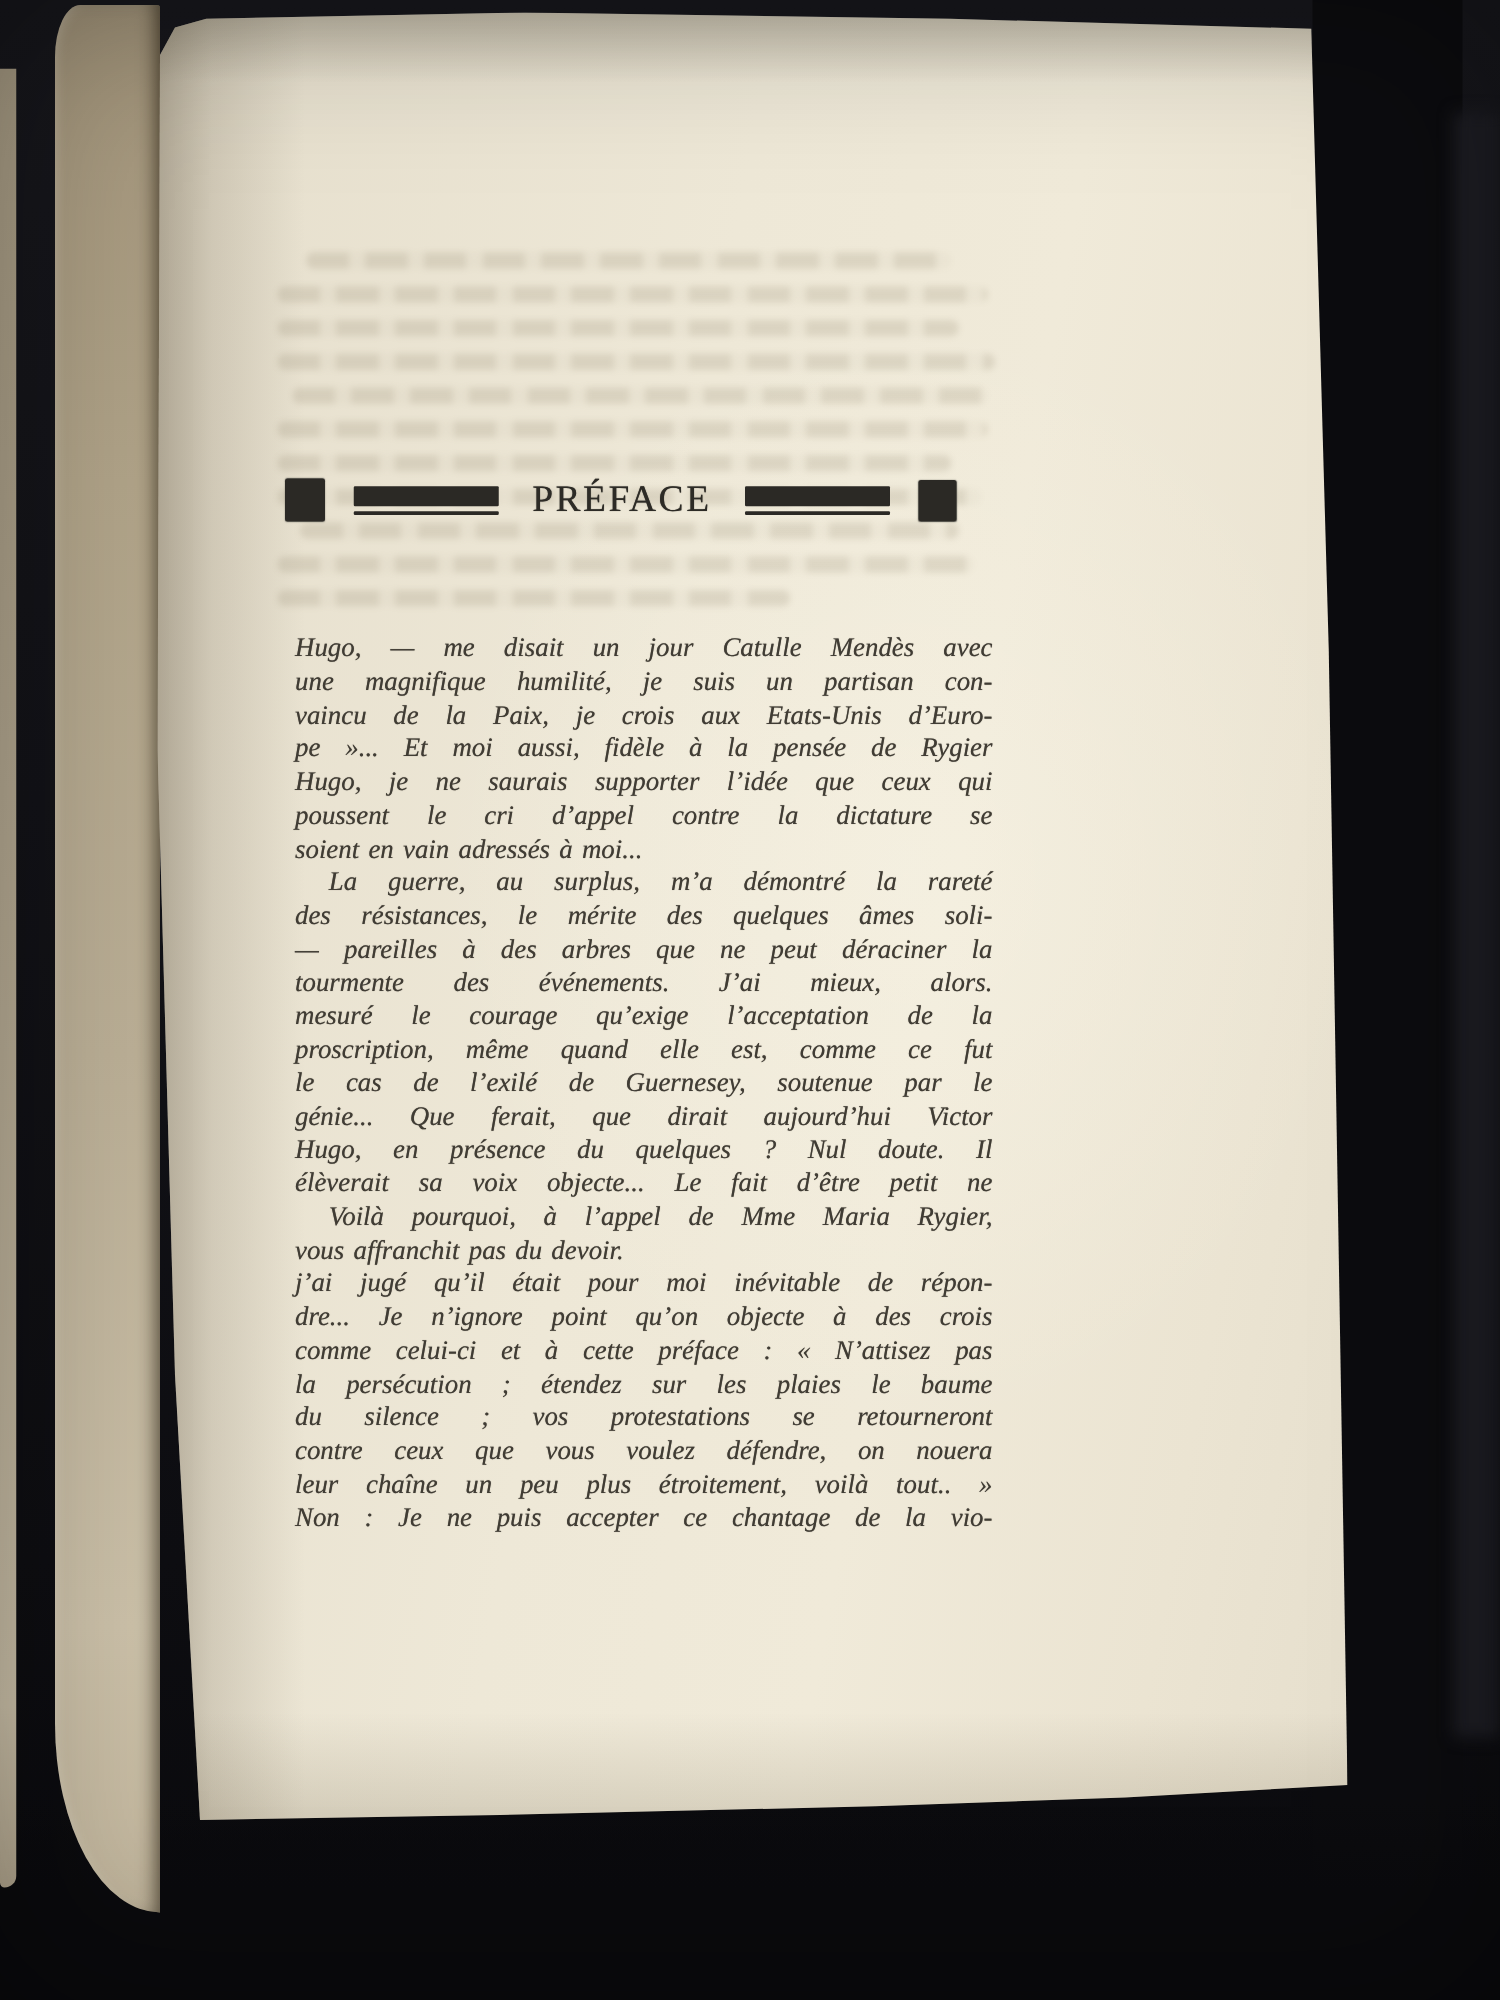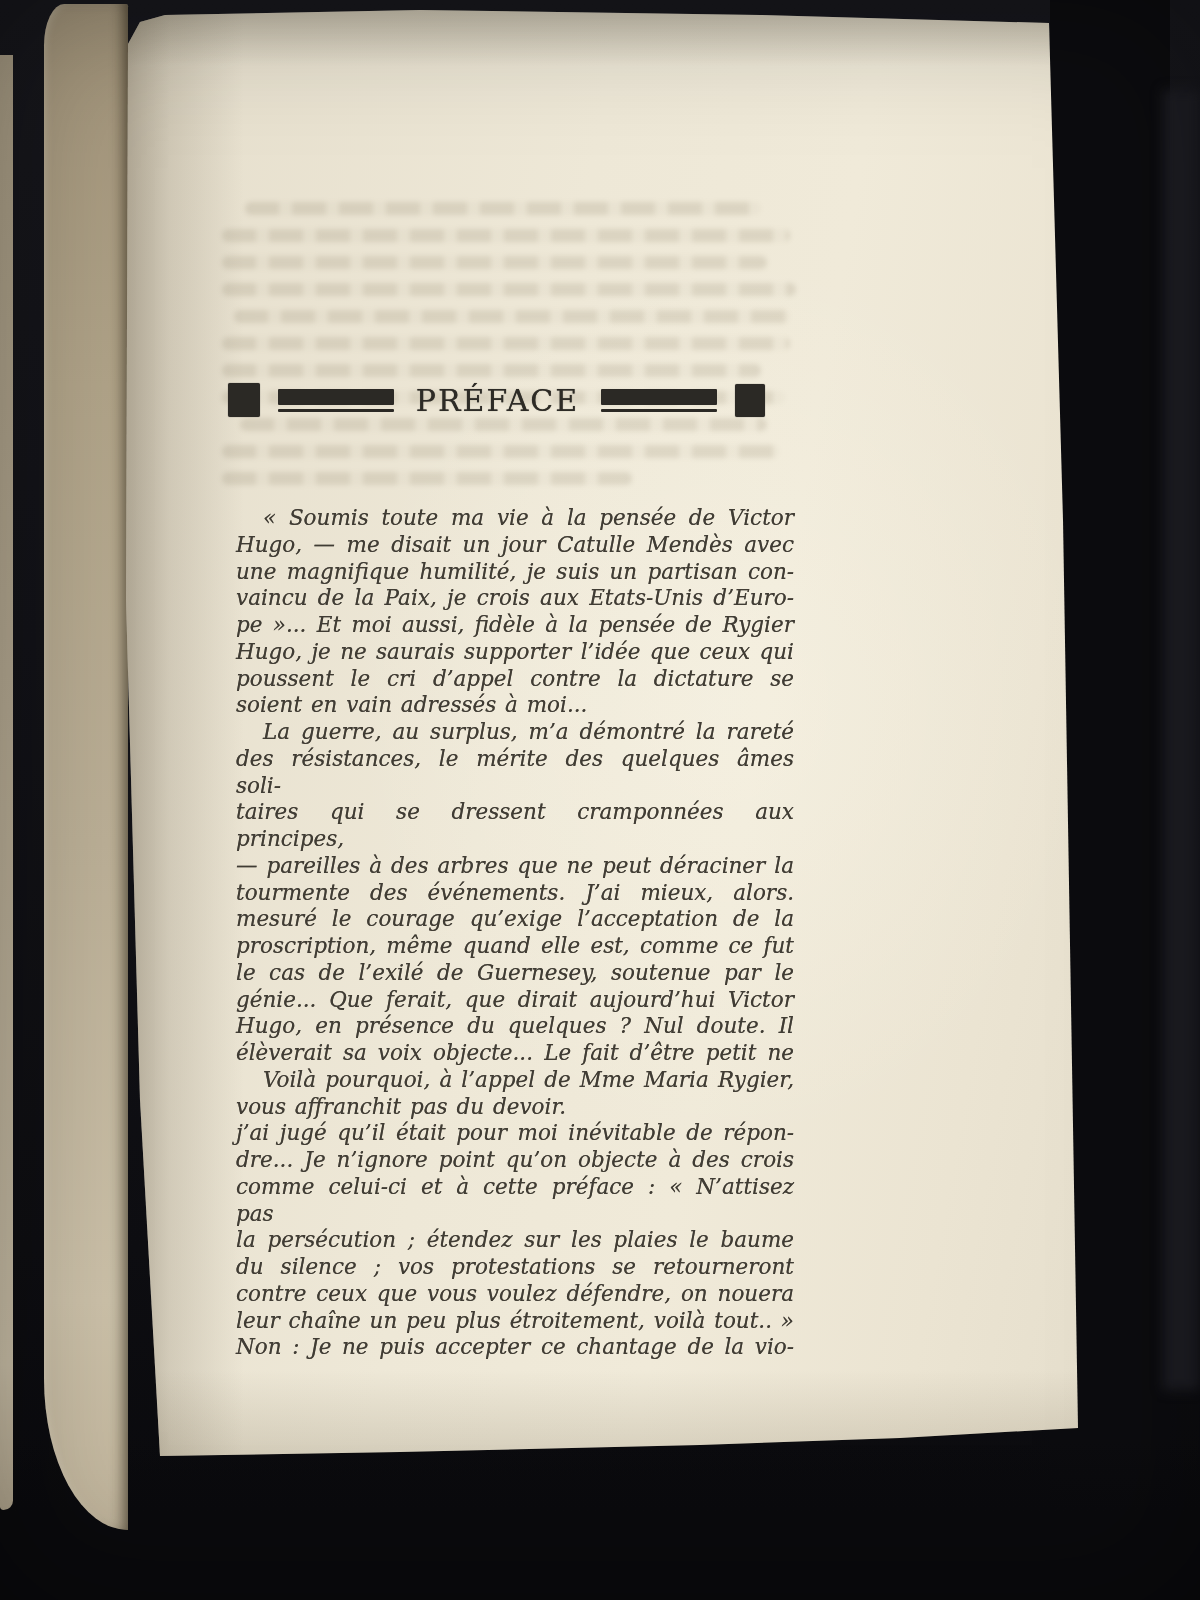--- a/index.html
+++ b/index.html
@@ -23,20 +23,21 @@
     position:absolute;left:44px;top:4px;width:84px;height:1526px;
     background:linear-gradient(180deg,#a2947a 0%,#b1a489 25%,#bcb097 55%,#ccc1a9 85%,#c2b69d 100%);
     border-radius:36px 4px 0 150px / 74px 4px 0 270px;
     box-shadow:inset -10px 0 14px -6px rgba(35,28,14,.65), inset 4px 2px 10px -4px rgba(255,253,242,.3);
   }
   
   .page{
     position:absolute;inset:0;
     clip-path:polygon(128px 44px,140px 22px,165px 15px,420px 10px,760px 15px,1049px 23px,1063px 520px,1078px 1428px,900px 1438px,700px 1445px,400px 1452px,160px 1456px,140px 1100px,126px 600px);
     background:linear-gradient(100deg,#d7cfbb 0%,#e6dfcd 10%,#eee8d7 42%,#f0ead9 60%,#ebe4d2 78%,#e2dbc9 100%);
+    font-family:Liberation Serif, serif;
   }
   .gutter-shadow{position:absolute;left:124px;top:0;width:120px;height:1600px;
     background:linear-gradient(90deg,rgba(84,72,52,.38) 0%,rgba(84,72,52,.16) 38%,rgba(84,72,52,0) 100%);}
   .top-shadow{position:absolute;left:0;top:6px;width:1200px;height:60px;
     background:linear-gradient(180deg,rgba(92,82,60,.28) 0%,rgba(92,82,60,0) 100%);}
   .bottom-shade{position:absolute;left:0;top:1370px;width:1200px;height:90px;
     background:linear-gradient(180deg,rgba(104,92,66,0) 0%,rgba(104,92,66,.20) 100%);}
   .sheen{position:absolute;left:350px;top:250px;width:750px;height:900px;border-radius:50%;
     background:radial-gradient(closest-side,rgba(255,252,240,.30),rgba(255,252,240,0));}
   
@@ -115,32 +116,30 @@
       </div>
       <div class="title-text">PRÉFACE</div>
       <div class="orn-rule">
         <div class="thick"></div>
           <div class="thin"></div>
       </div>
       <div class="orn-square sq-right"></div>
     </div>
 
     <div class="text-block">
-      <div class="line indent">« Soumis toute ma vie à la pensée de Victor</div>
       <div class="line">Hugo, — me disait un jour Catulle Mendès avec</div>
       <div class="line">une magnifique humilité, je suis un partisan con-</div>
       <div class="line">vaincu de la Paix, je crois aux Etats-Unis d’Euro-</div>
       <div class="line">pe »... Et moi aussi, fidèle à la pensée de Rygier</div>
       <div class="line">Hugo, je ne saurais supporter l’idée que ceux qui</div>
       <div class="line">poussent le cri d’appel contre la dictature se</div>
       <div class="line end">soient en vain adressés à moi...</div>
 
       <div class="line indent">La guerre, au surplus, m’a démontré la rareté</div>
       <div class="line">des résistances, le mérite des quelques âmes soli-</div>
-      <div class="line">taires qui se dressent cramponnées aux principes,</div>
       <div class="line">— pareilles à des arbres que ne peut déraciner la</div>
       <div class="line">tourmente des événements. J’ai mieux, alors.</div>
       <div class="line">mesuré le courage qu’exige l’acceptation de la</div>
       <div class="line">proscription, même quand elle est, comme ce fut</div>
       <div class="line">le cas de l’exilé de Guernesey, soutenue par le</div>
       <div class="line">génie... Que ferait, que dirait aujourd’hui Victor</div>
       <div class="line">Hugo, en présence du quelques ? Nul doute. Il</div>
       <div class="line">élèverait sa voix objecte... Le fait d’être petit ne</div>
       <div class="line indent">Voilà pourquoi, à l’appel de Mme Maria Rygier,</div>
 

